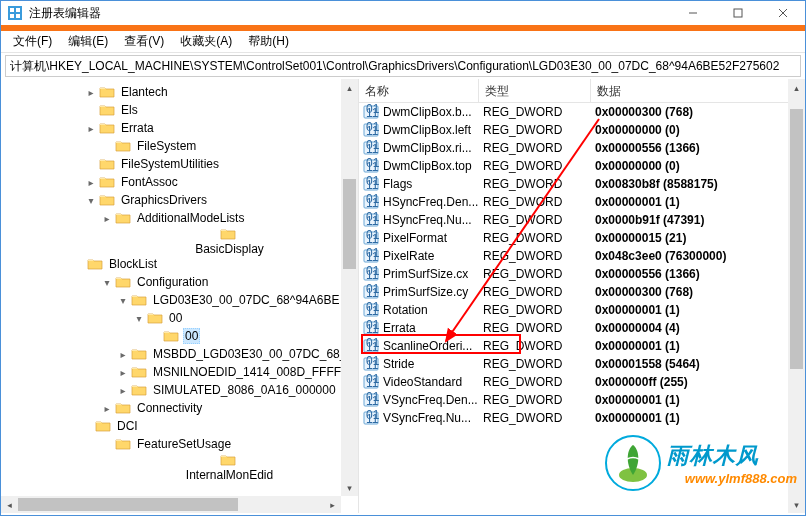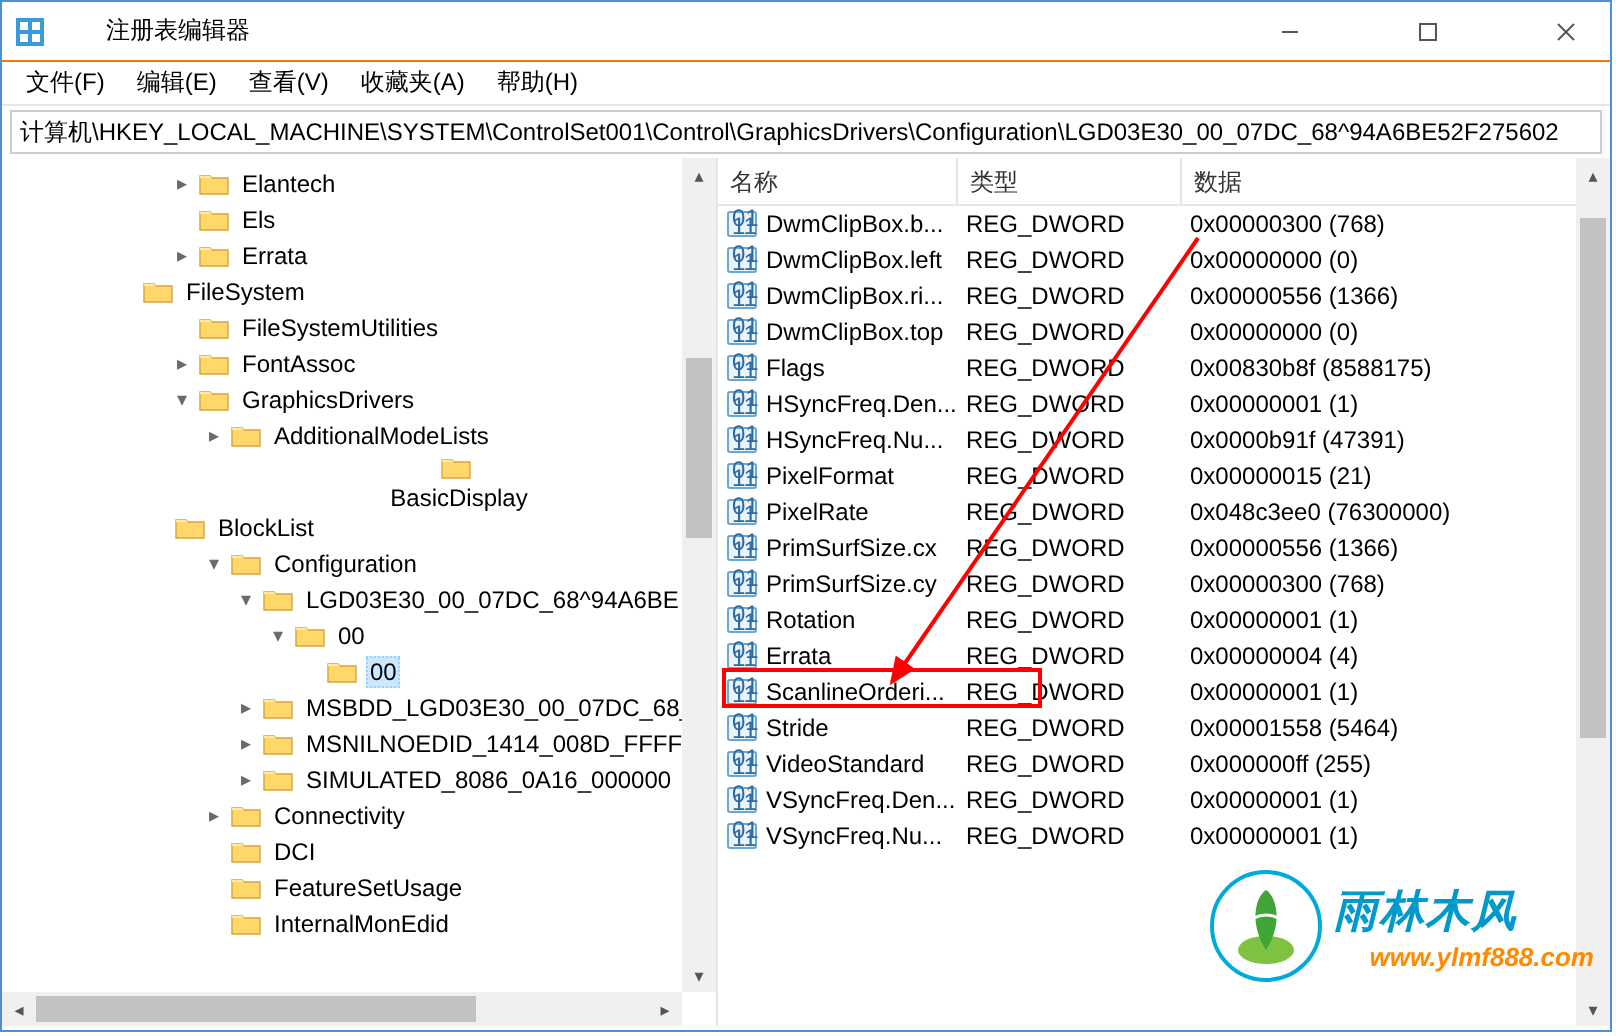--- a/index.html
+++ b/index.html
@@ -1,18 +1,18 @@
 <!DOCTYPE html>
 <html><head>
 <meta charset="utf-8">
 <style>
 * { margin: 0; padding: 0; box-sizing: border-box; font-family: "Microsoft YaHei", Tahoma, Arial, sans-serif; font-size: 12px; }
 body { background: #fff; width: 808px; height: 518px; overflow: hidden; position: relative; }
 .window { border: 1px solid #4a90d9; width: 806px; height: 516px; position: relative; }
-.titlebar { height: 30px; background: #fff; display: flex; align-items: center; border-bottom: 1px solid #f97316; gap: 24px; }
+.titlebar { height: 30px; background: #fff; display: flex; align-items: center; border-bottom: 6px solid #f97316; }
 .titlebar .icon { width: 16px; height: 16px; margin: 0 6px; display: inline-flex; }
 .titlebar .title { flex: 0 0 auto; font-size: 12px; }
 .titlebar .spacer { flex: 1; }
 .winbtn { width: 45px; height: 29px; display: flex; align-items: center; justify-content: center; color: #555; }
 .menubar { height: 22px; display: flex; align-items: center; padding: 0 4px; background: #fff; border-bottom: 1px solid #e5e5e5; }
 .menuitem { padding: 2px 8px; cursor: default; }
 .addrbar { height: 22px; border: 1px solid #ccc; margin: 2px 4px; padding: 2px 4px; white-space: nowrap; overflow: hidden; font-size: 12px; }
 .content { display: flex; height: calc(100% - 30px - 22px - 28px); }
 .treepane { width: 358px; border-right: 1px solid #e5e5e5; overflow: hidden; position: relative; background:#fff;}
 .listpane { flex: 1; position: relative; overflow: hidden; background:#fff;}
@@ -25,21 +25,21 @@
 .listhead { display: flex; height: 24px; border-bottom: 1px solid #e5e5e5; background: #fff; }
 .listhead div { padding: 4px 6px; border-right: 1px solid #e5e5e5; color: #333; }
 .col-name { width: 120px; }
 .col-type { width: 112px; }
 .col-data { flex: 1; }
 .listbody { overflow: hidden; }
 .listrow { display: flex; align-items: center; height: 18px; padding-left: 4px; }
 .listrow .valicon { width: 16px; height: 16px; margin-right: 4px; display:inline-flex; flex-shrink:0;}
 .listrow .c-name { width: 100px; overflow: hidden; text-overflow: ellipsis; white-space: nowrap; }
 .listrow .c-type { width: 112px; white-space: nowrap; }
-.listrow .c-data { flex: 1; white-space: nowrap; }
+.listrow .c-data { flex: 1; white-space: nowrap; font-weight: bold; }
 .redbox { position: absolute; border: 2px solid #ff0000; pointer-events: none; }
 .arrow-svg { position:absolute; pointer-events:none; }
 .scrollbar { position:absolute; background:#f0f0f0; }
 .scrollbar.v { right:0; top:0; bottom:17px; width:17px; }
 .scrollbar.h { left:0; right:17px; bottom:0; height:17px; }
 .sb-thumb { background:#c2c2c2; position:absolute; }
 .sb-btn { width:17px; height:17px; background:#f0f0f0; display:flex; align-items:center; justify-content:center; color:#555; font-size:9px; position:absolute;}
 .watermark { position:absolute; right:8px; bottom:24px; display:flex; align-items:center; pointer-events:none; }
 .watermark .logo { width:56px; height:56px; }
 .watermark .txt { margin-left:6px; }
@@ -117,21 +117,21 @@
           <div class="treerow" style="padding-left: 84px;">
             <span class="exp">▸</span>
             <span class="folder">
               <svg viewBox="0 0 16 14">
                 <path d="M1 3 L1 12 L15 12 L15 4 L7 4 L6 3 Z" fill="#ffd76b" stroke="#d9a23e" stroke-width="0.7"></path>
                 <path d="M1 3 L6 3 L7 4 L1 4 Z" fill="#ffe9a8"></path>
               </svg>
             </span>
             <span class="label">Errata</span>
           </div>
-          <div class="treerow" style="padding-left: 56px;">
+          <div class="treerow" style="padding-left: 100px;">
             <span class="exp"></span>
             <span class="folder">
               <svg viewBox="0 0 16 14">
                 <path d="M1 3 L1 12 L15 12 L15 4 L7 4 L6 3 Z" fill="#ffd76b" stroke="#d9a23e" stroke-width="0.7"></path>
                 <path d="M1 3 L6 3 L7 4 L1 4 Z" fill="#ffe9a8"></path>
               </svg>
             </span>
             <span class="label">FileSystem</span>
           </div>
           <div class="treerow" style="padding-left: 84px;">
@@ -267,41 +267,41 @@
           <div class="treerow" style="padding-left: 100px;">
             <span class="exp">▸</span>
             <span class="folder">
               <svg viewBox="0 0 16 14">
                 <path d="M1 3 L1 12 L15 12 L15 4 L7 4 L6 3 Z" fill="#ffd76b" stroke="#d9a23e" stroke-width="0.7"></path>
                 <path d="M1 3 L6 3 L7 4 L1 4 Z" fill="#ffe9a8"></path>
               </svg>
             </span>
             <span class="label">Connectivity</span>
           </div>
+          <div class="treerow" style="padding-left: 80px;">
+            <span class="exp"></span>
+            <span class="folder">
+              <svg viewBox="0 0 16 14">
+                <path d="M1 3 L1 12 L15 12 L15 4 L7 4 L6 3 Z" fill="#ffd76b" stroke="#d9a23e" stroke-width="0.7"></path>
+                <path d="M1 3 L6 3 L7 4 L1 4 Z" fill="#ffe9a8"></path>
+              </svg>
+            </span>
+            <span class="label">DCI</span>
+          </div>
           <div class="treerow" style="padding-left: 100px;">
             <span class="exp"></span>
             <span class="folder">
               <svg viewBox="0 0 16 14">
                 <path d="M1 3 L1 12 L15 12 L15 4 L7 4 L6 3 Z" fill="#ffd76b" stroke="#d9a23e" stroke-width="0.7"></path>
                 <path d="M1 3 L6 3 L7 4 L1 4 Z" fill="#ffe9a8"></path>
               </svg>
             </span>
-            <span class="label">DCI</span>
-          </div>
-          <div class="treerow" style="padding-left: 100px;">
-            <span class="exp"></span>
-            <span class="folder">
-              <svg viewBox="0 0 16 14">
-                <path d="M1 3 L1 12 L15 12 L15 4 L7 4 L6 3 Z" fill="#ffd76b" stroke="#d9a23e" stroke-width="0.7"></path>
-                <path d="M1 3 L6 3 L7 4 L1 4 Z" fill="#ffe9a8"></path>
-              </svg>
-            </span>
             <span class="label">FeatureSetUsage</span>
           </div>
-          <div class="treerow" style="padding-left: 100px;">
+          <div class="treerow" style="padding-left: 100px; flex-direction: column;">
             <span class="exp"></span>
             <span class="folder">
               <svg viewBox="0 0 16 14">
                 <path d="M1 3 L1 12 L15 12 L15 4 L7 4 L6 3 Z" fill="#ffd76b" stroke="#d9a23e" stroke-width="0.7"></path>
                 <path d="M1 3 L6 3 L7 4 L1 4 Z" fill="#ffe9a8"></path>
               </svg>
             </span>
             <span class="label">InternalMonEdid</span>
           </div>
         </div>

